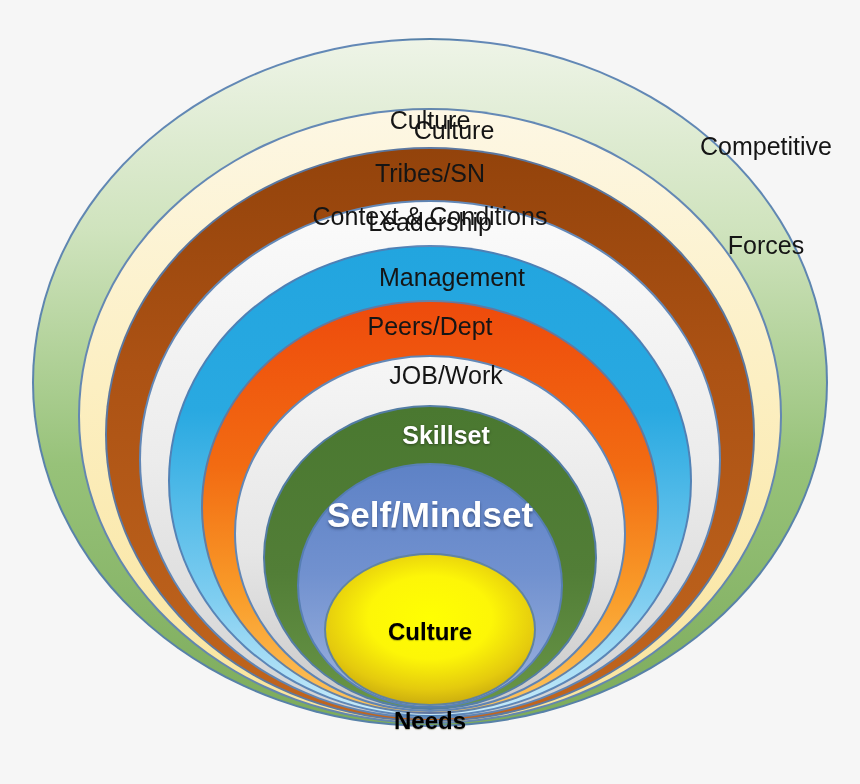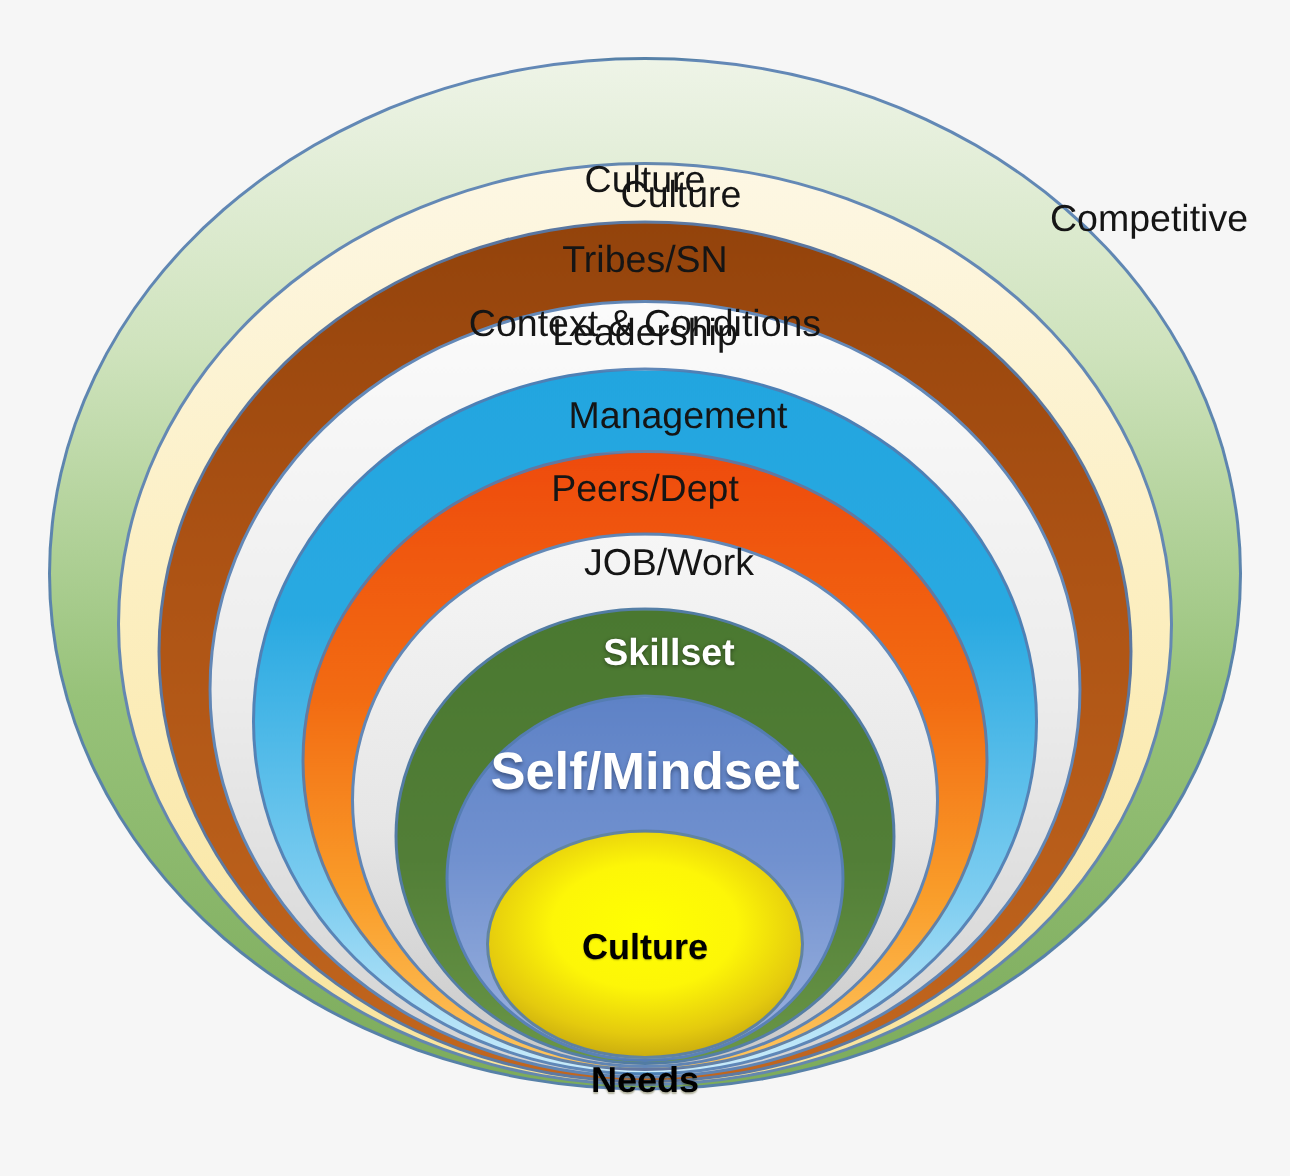--- a/index.html
+++ b/index.html
@@ -104,15 +104,16 @@
 
   <div class="lbl lbl-identity">
     <div>Culture</div>
     <div>Needs</div>
     
     
   </div>
 
   <div class="side-lbl side-right">
     <div>Competitive</div>
+    <div>Forces</div>
   </div>
 
 </div>
 
 </body></html>

